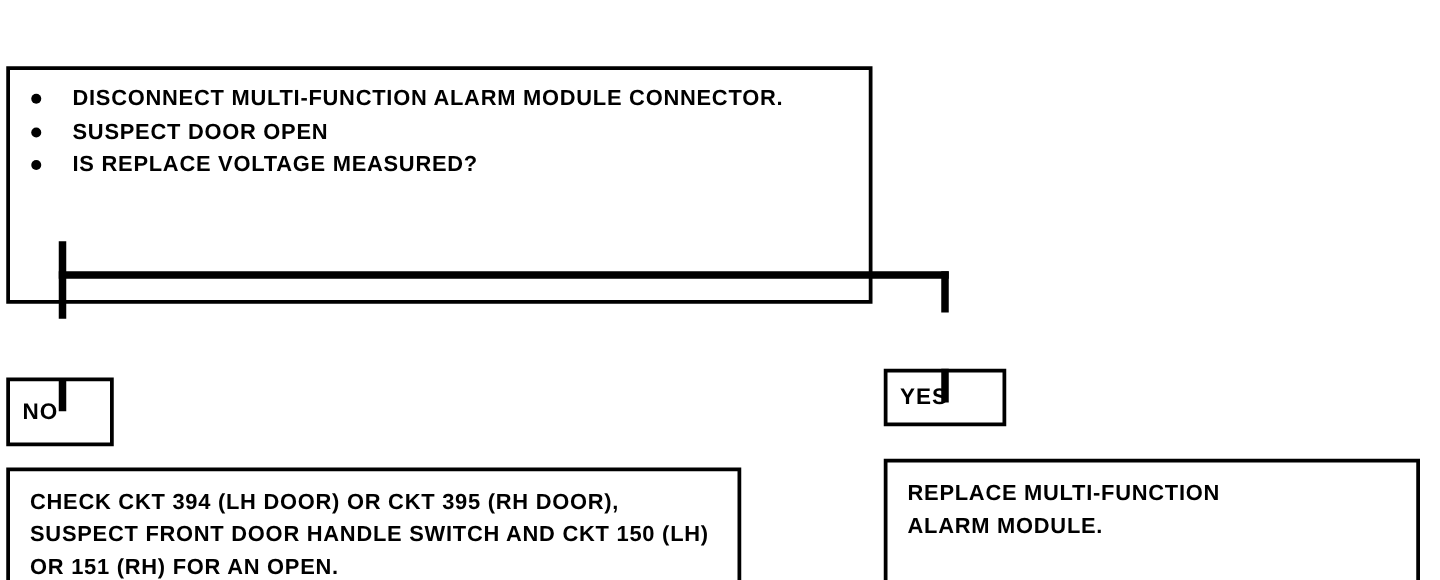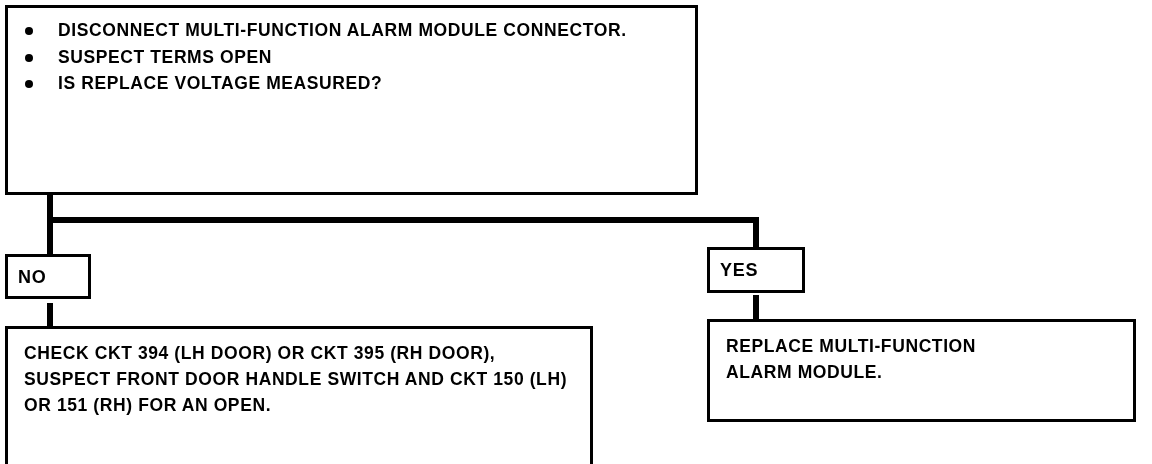--- a/index.html
+++ b/index.html
@@ -13,20 +13,21 @@
     height: 464px;
     background: #ffffff;
     font-family: "Liberation Sans", sans-serif;
     overflow: hidden;
   }
   .box {
     position: absolute;
     box-sizing: border-box;
     border: 3px solid #000000;
     background: #ffffff;
+    margin-top: 48px;
   }
   .line-v, .line-h {
     position: absolute;
     background: #000000;
   }
   .steps {
     position: absolute;
     left: 14px;
     top: 10px;
     right: 8px;
@@ -82,36 +83,36 @@
 <div id="canvas">
 
   <div class="box" style="left:5px; top:5px; width:693px; height:190px;">
     <ul class="steps">
       <li class="step">
         <span class="dot"></span>
         <span>DISCONNECT MULTI-FUNCTION ALARM MODULE CONNECTOR.</span>
       </li>
       <li class="step">
         <span class="dot"></span>
-        <span>SUSPECT TERMS OPEN</span>
+        <span>SUSPECT DOOR OPEN</span>
       </li>
       <li class="step">
         <span class="dot"></span>
         <span>IS REPLACE VOLTAGE MEASURED?</span>
       </li>
     </ul>
   </div>
 
   <div class="line-v" style="left:47px; top:193px; width:6px; height:62px;"></div>
 
   <div class="line-h" style="left:47px; top:217px; width:712px; height:6px;"></div>
 
   <div class="line-v" style="left:753px; top:217px; width:6px; height:33px;"></div>
 
-  <div class="box" style="left:5px; top:254px; width:86px; height:45px;">
+  <div class="box" style="left:5px; top:254px; width:86px; height:55px;">
     <span class="label-box-text">NO</span>
   </div>
 
   <div class="line-v" style="left:47px; top:303px; width:6px; height:26px;"></div>
 
   <div class="box" style="left:5px; top:326px; width:588px; height:164px;">
     <div class="body-text">CHECK CKT 394 (LH DOOR) OR CKT 395 (RH DOOR), SUSPECT FRONT DOOR HANDLE SWITCH AND CKT 150 (LH) OR 151 (RH) FOR AN OPEN.</div>
   </div>
 
   <div class="box" style="left:707px; top:247px; width:98px; height:46px;">

